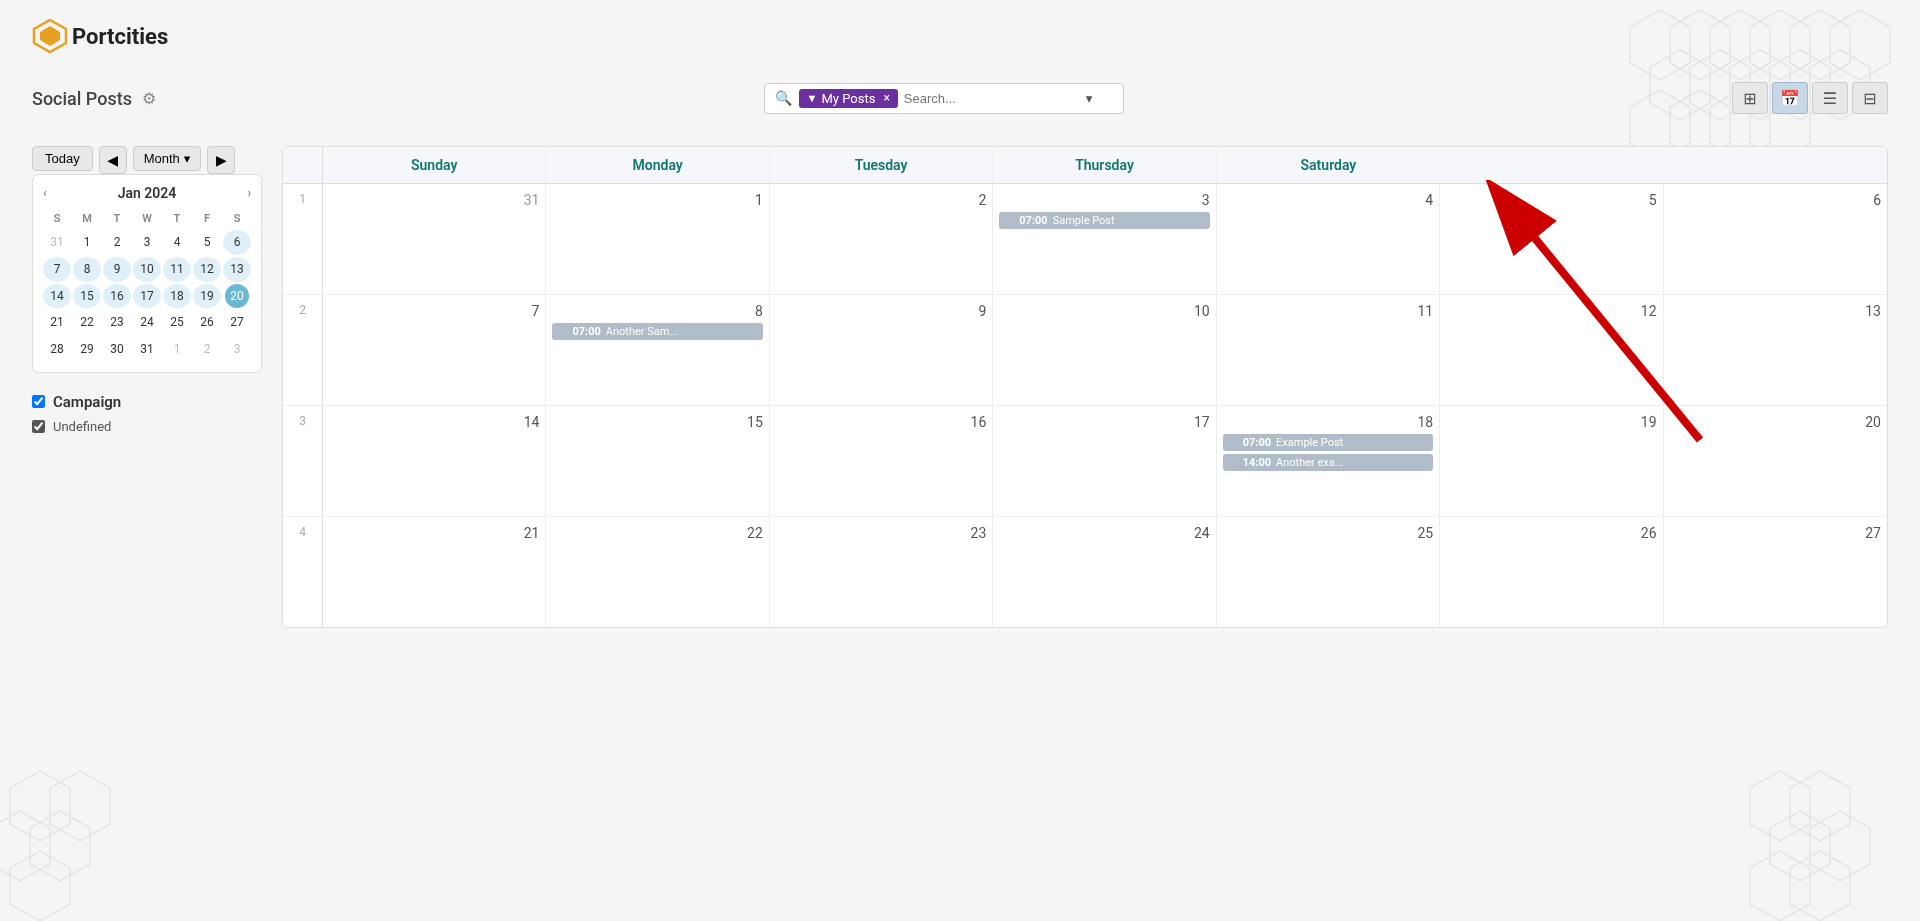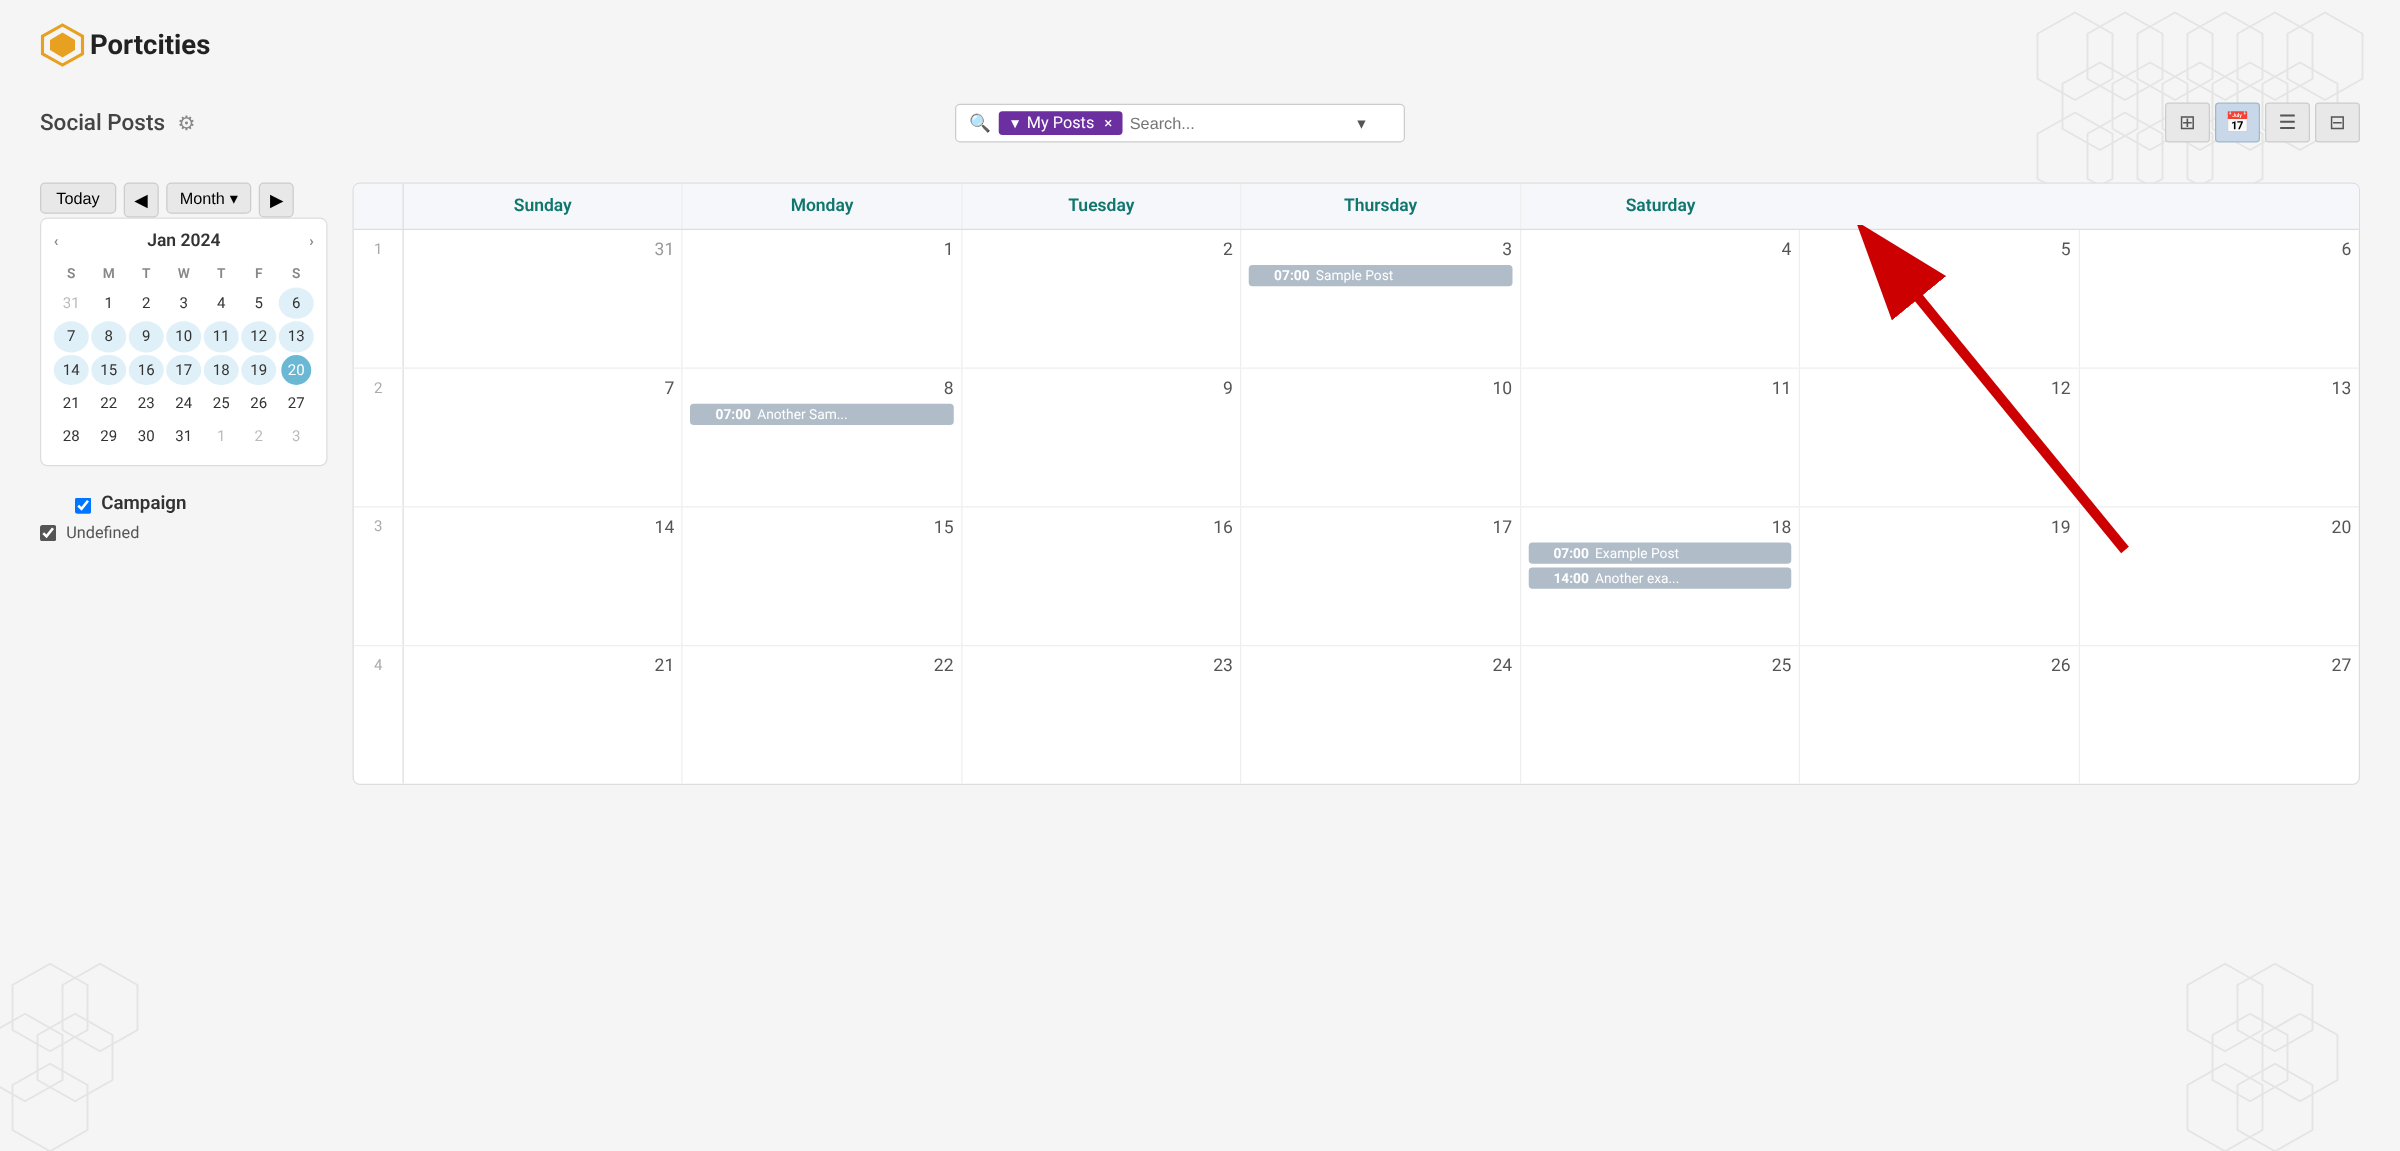--- a/index.html
+++ b/index.html
@@ -255,27 +255,26 @@
       margin: auto;
     }
     .mini-cal-day.in-range {
       background: #e0f0f8;
     }
 
     
     .filter-section { margin-top: 10px; }
     .filter-title {
       display: flex;
-      align-items: flex-end;
+      align-items: center;
       gap: 8px;
       font-size: 15px;
       font-weight: 600;
       color: #333;
       margin-bottom: 8px;
-      margin-left: 28px;
     }
     .checkbox-item {
       display: flex;
       align-items: center;
       gap: 8px;
       font-size: 13px;
       color: #555;
       margin-bottom: 6px;
       cursor: pointer;
     }

